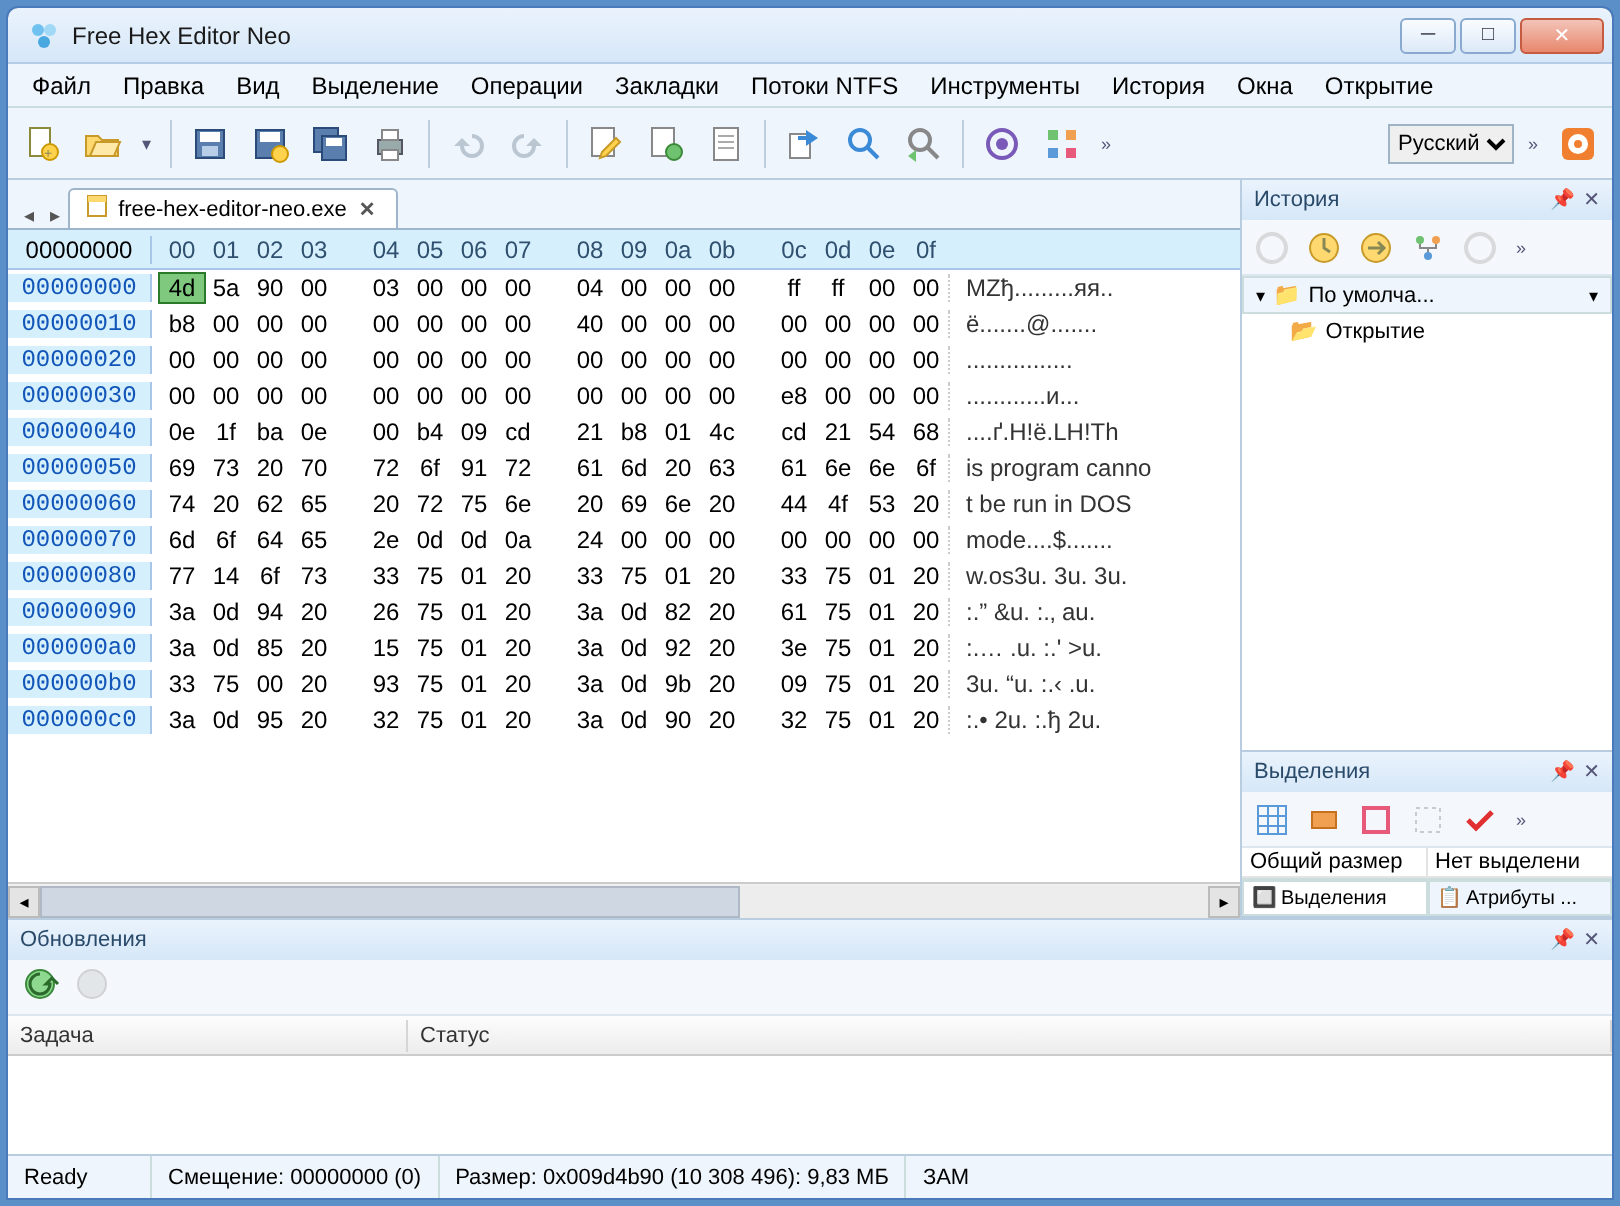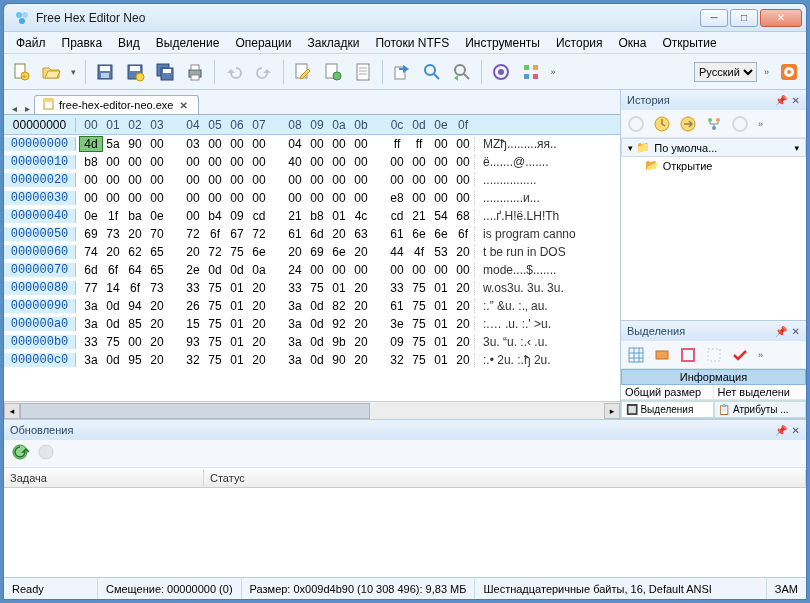--- a/index.html
+++ b/index.html
@@ -53,21 +53,21 @@
 .panel-tools .ptbtn { width: 22px; height: 22px; display: flex; align-items: center; justify-content: center; }
 .panel-body { flex: 1; background: #fff; font-size: 11px; overflow: hidden; }
 .tree-row { padding: 2px 6px; display: flex; align-items: center; gap: 4px; }
 .tree-row.hd { background: #eef5fc; border: 1px solid #cdd; }
 .info-hdr { background: #b8d8f0; text-align: center; font-size: 11px; padding: 1px 0; border: 1px solid #8cb4d8; }
 .info-row { display: flex; font-size: 11px; border-bottom: 1px solid #e4e4e4; background: #fff; }
 .info-row > div { padding: 1px 4px; }
 .info-row > div:first-child { width: 50%; border-right: 1px solid #e4e4e4; }
 .sel-tabs { display: flex; background: #eef5fc; border-top: 1px solid #cdd; }
 .sel-tab { flex: 1; font-size: 10px; padding: 2px 4px; border: 1px solid #cdd; background: #fff; display: flex; align-items: center; gap: 2px; }
-.bottom { height: 158px; border-top: 1px solid #b9cde0; display: flex; flex-direction: column; background: #f4f8fc; }
+.bottom { height: 118px; border-top: 1px solid #b9cde0; display: flex; flex-direction: column; background: #f4f8fc; }
 .updates-tools { height: 28px; display: flex; align-items: center; padding: 0 6px; gap: 6px; border-bottom: 1px solid #dde6ef; }
 .grid-header { display: flex; background: linear-gradient(#fdfdfd, #ececec); border-bottom: 1px solid #ccc; height: 20px; align-items: center; }
 .grid-header > div { padding: 2px 6px; border-right: 1px solid #d6d6d6; font-size: 11px; color: #333; }
 .grid-body { flex: 1; background: #fff; }
 .status { height: 22px; background: #eef5fc; border-top: 1px solid #b9cde0; display: flex; align-items: center; font-size: 11px; }
 .status > div { padding: 0 8px; border-right: 1px solid #cdd; height: 100%; display: flex; align-items: center; }
 .status > div:last-child { border-right: none; }
 .chev { font-size: 9px; color: #557; padding: 0 3px; }
 </style>
 </head>
@@ -398,21 +398,21 @@
             <div class="hex-row">
               <div class="addr">00000050</div>
               <div class="bytes">
                 <span class="byte">69</span>
                 <span class="byte">73</span>
                 <span class="byte">20</span>
                 <span class="byte">70</span>
                 <span class="byte gap"></span>
                 <span class="byte">72</span>
                 <span class="byte">6f</span>
-                <span class="byte">67</span>
+                <span class="byte">91</span>
                 <span class="byte">72</span>
                 <span class="byte gap"></span>
                 <span class="byte">61</span>
                 <span class="byte">6d</span>
                 <span class="byte">20</span>
                 <span class="byte">63</span>
                 <span class="byte gap"></span>
                 <span class="byte">61</span>
                 <span class="byte">6e</span>
                 <span class="byte">6e</span>
@@ -695,21 +695,20 @@
                 <rect x="3" y="3" width="12" height="12" fill="none" stroke="#888" stroke-dasharray="2"></rect>
               </svg>
             </div>
           <div class="ptbtn">
               <svg width="18" height="18">
                 <path d="M3 9l4 4 8-8" fill="none" stroke="#e03030" stroke-width="2.5"></path>
               </svg>
             </div>
           <span class="chev">»</span>
         </div>
-        <div class="info-hdr">Информация</div>
         <div class="info-row">
           <div>Общий размер</div>
           <div>Нет выделени</div>
         </div>
         <div class="sel-tabs">
           <div class="sel-tab" style="background:#fff">
             <span>🔲</span>
             <span>Выделения</span>
           </div>
           <div class="sel-tab" style="background:#eef5fc">
@@ -739,19 +738,18 @@
           </svg></div>
     </div>
     <div class="grid-header">
       <div style="width:200px">Задача</div>
       <div style="flex:1">Статус</div>
     </div>
     <div class="grid-body"></div>
   </div>
 
   <div class="status">
-    <div style="width:94px">Ready</div>
+    <div style="width:72px">Ready</div>
     <div>Смещение: 00000000 (0)</div>
     <div>Размер: 0x009d4b90 (10 308 496): 9,83 МБ</div>
-    <div style="flex:1">Шестнадцатеричные байты, 16, Default ANSI</div>
     <div>ЗАМ</div>
   </div>
 </div>
 
 </body></html>

